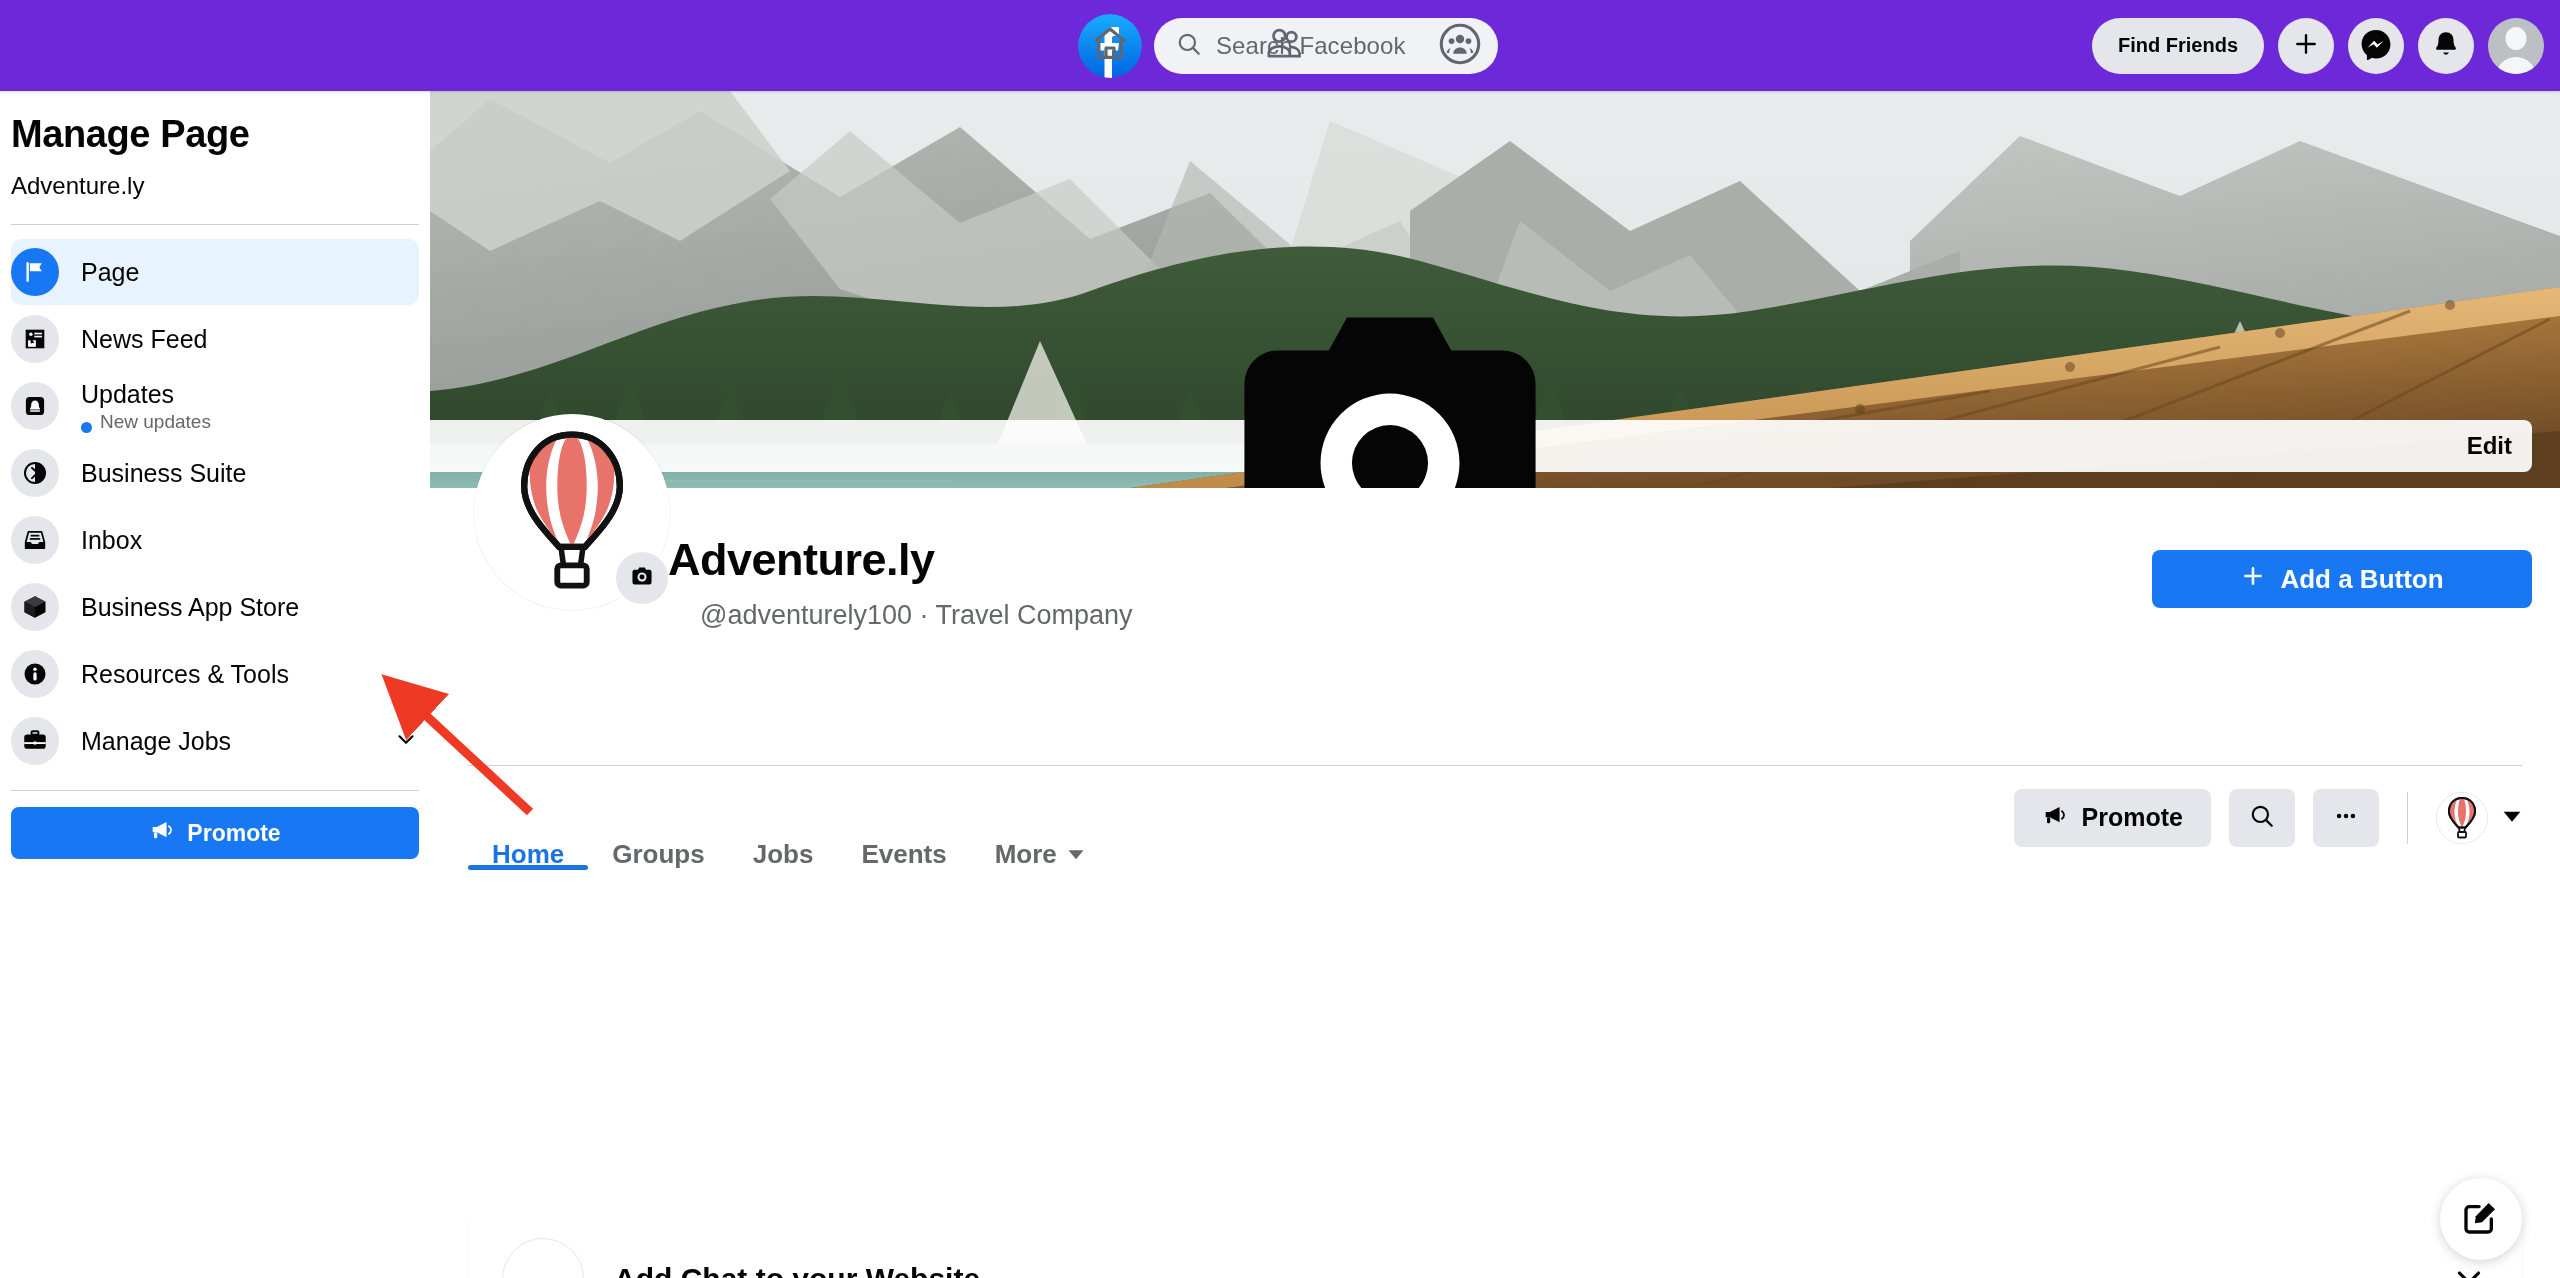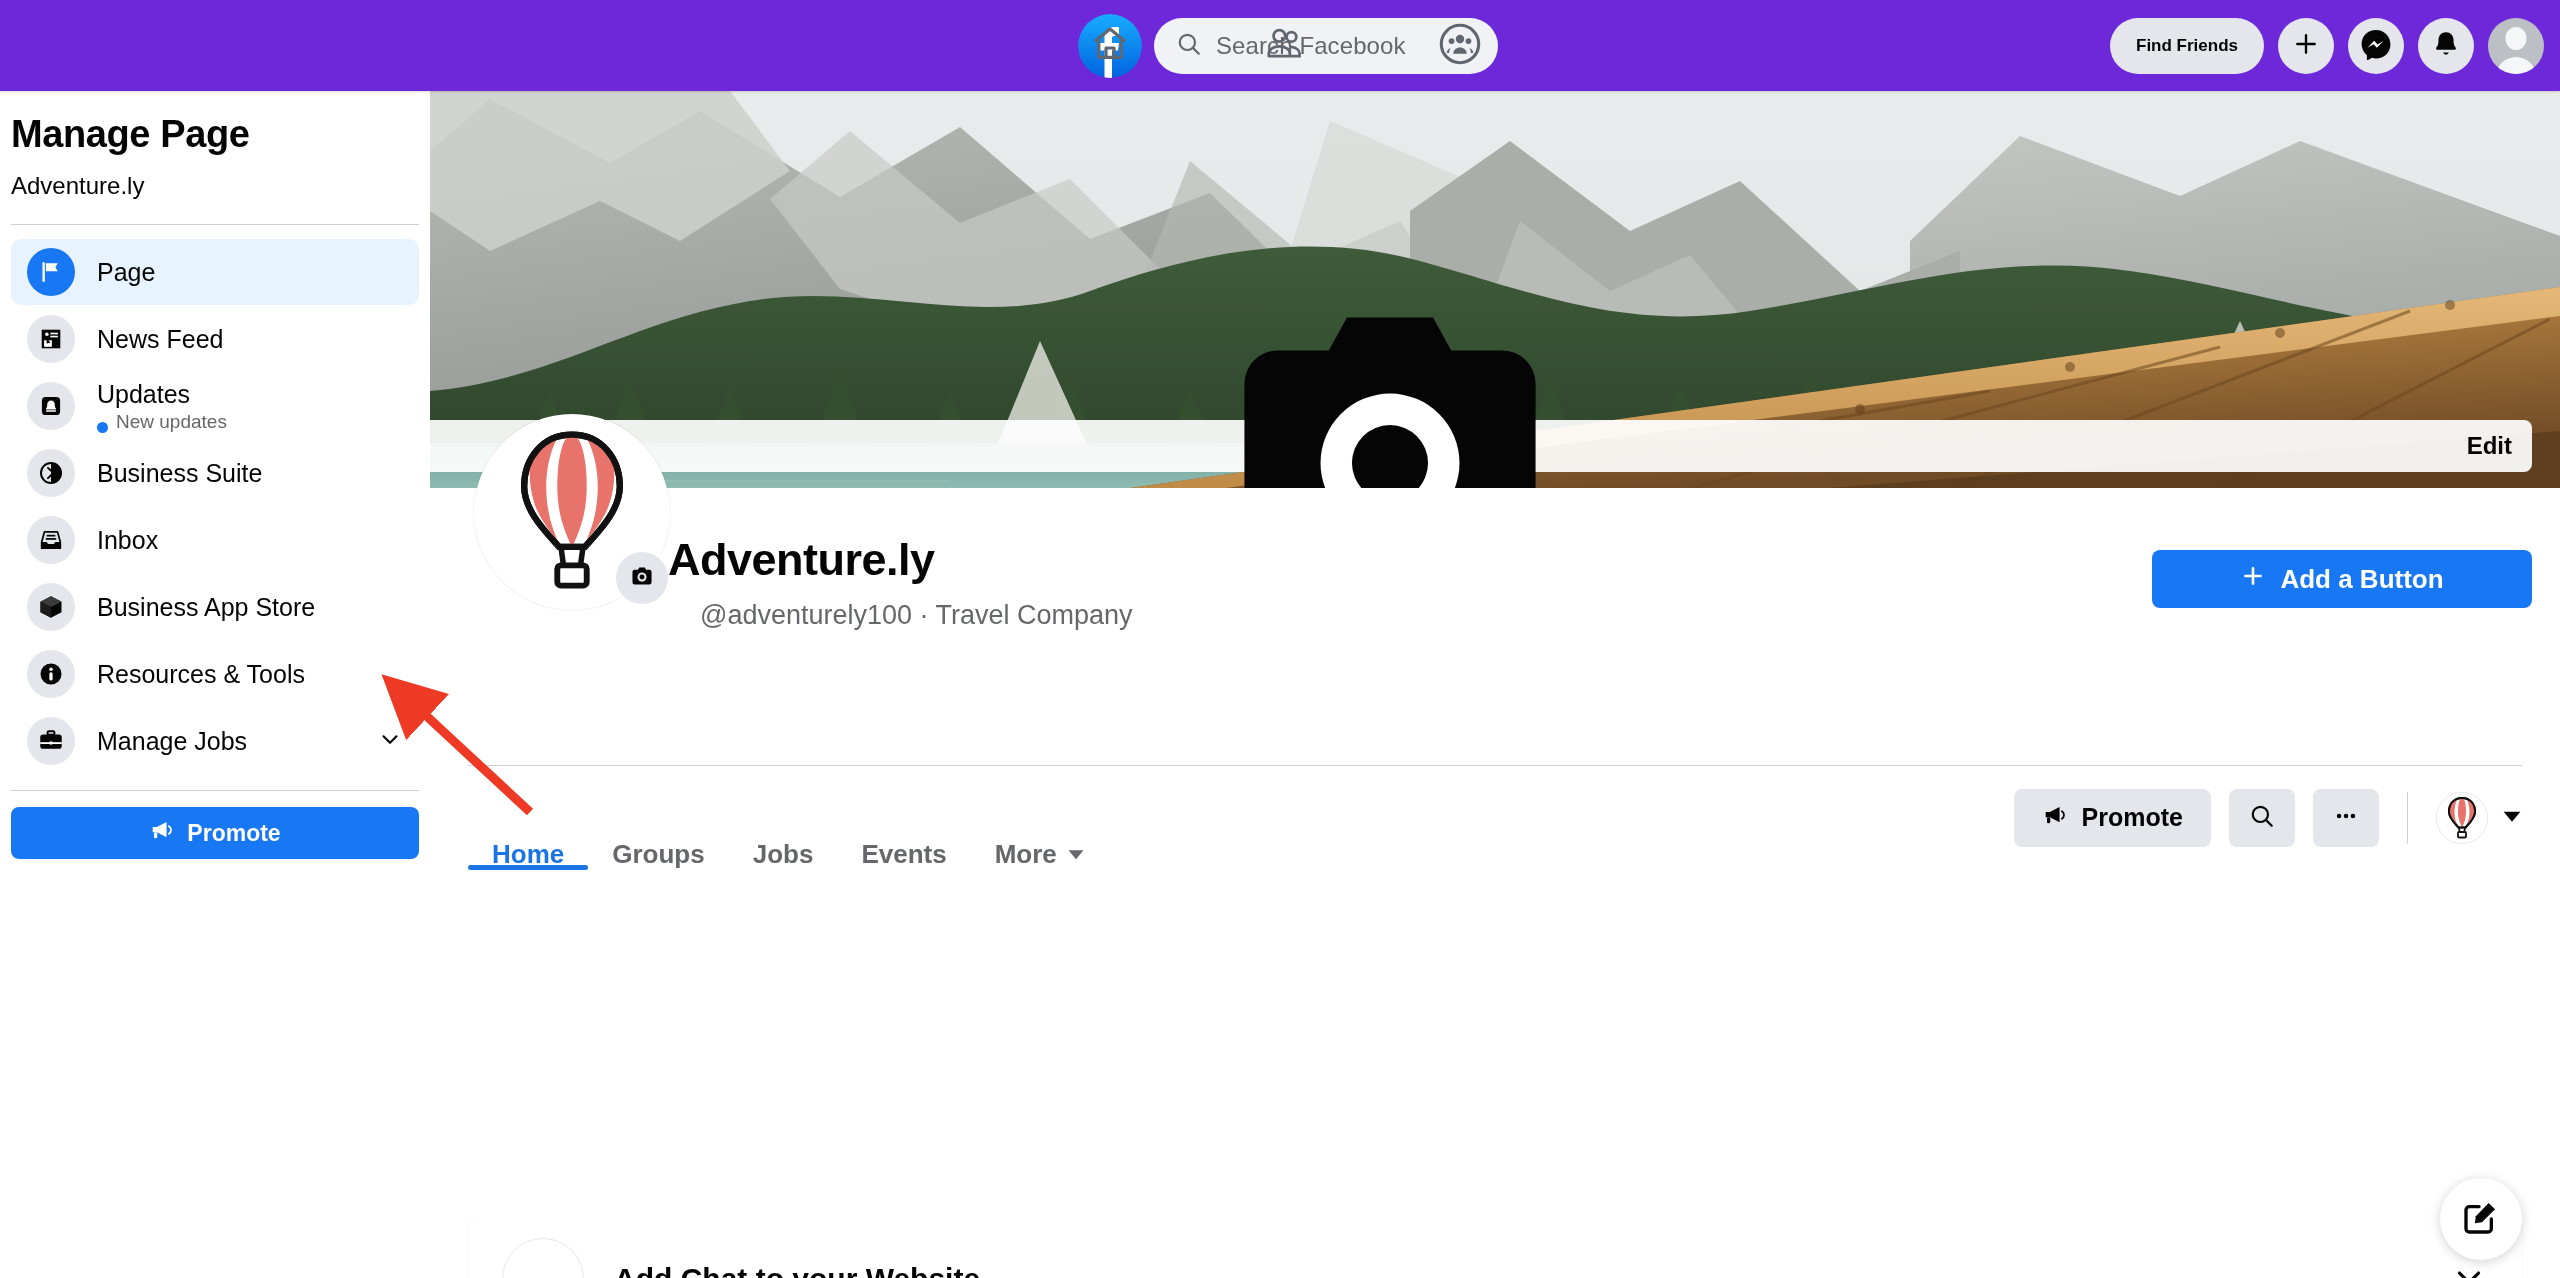--- a/index.html
+++ b/index.html
@@ -44,21 +44,21 @@
   }
 
   #nav-right {
     position: absolute; right: 16px; top: 0; height: 91px;
     display: flex; align-items: center; gap: 14px;
   }
   .find-friends {
     height: 56px; padding: 0 26px;
     background: #e4e6eb; border-radius: 28px;
     display: flex; align-items: center;
-    font-size: 17px; font-weight: bold; color: #050505;
+    font-size: 20px; font-weight: bold; color: #050505;
     cursor: pointer; white-space: nowrap;
   }
   .circle-btn {
     width: 56px; height: 56px; border-radius: 50%;
     background: #e4e6eb;
     display: flex; align-items: center; justify-content: center;
     cursor: pointer;
   }
   .avatar-btn {
     width: 56px; height: 56px; border-radius: 50%;
@@ -86,21 +86,21 @@
     padding: 22px 0 0 0; margin-left: 0px; letter-spacing: -.4px;
   }
   .side-sub {
     font-size: 24px; color: #050505; margin-top: 16px;
   }
   .side-divider {
     height: 1px; background: #ced0d4; margin: 24px 0 14px 0;
   }
   .side-item {
     display: flex; align-items: center; gap: 22px;
-    height: 66px; border-radius: 10px; padding: 0 16px;
+    height: 66px; border-radius: 10px; padding: 0 0;
     cursor: pointer; position: relative;
   }
   .side-item.active { background: #e7f3ff; }
   .side-item + .side-item { margin-top: 1px; }
   .si-icon {
     width: 48px; height: 48px; border-radius: 50%;
     background: #e4e6eb;
     display: flex; align-items: center; justify-content: center;
     flex: 0 0 48px;
   }

